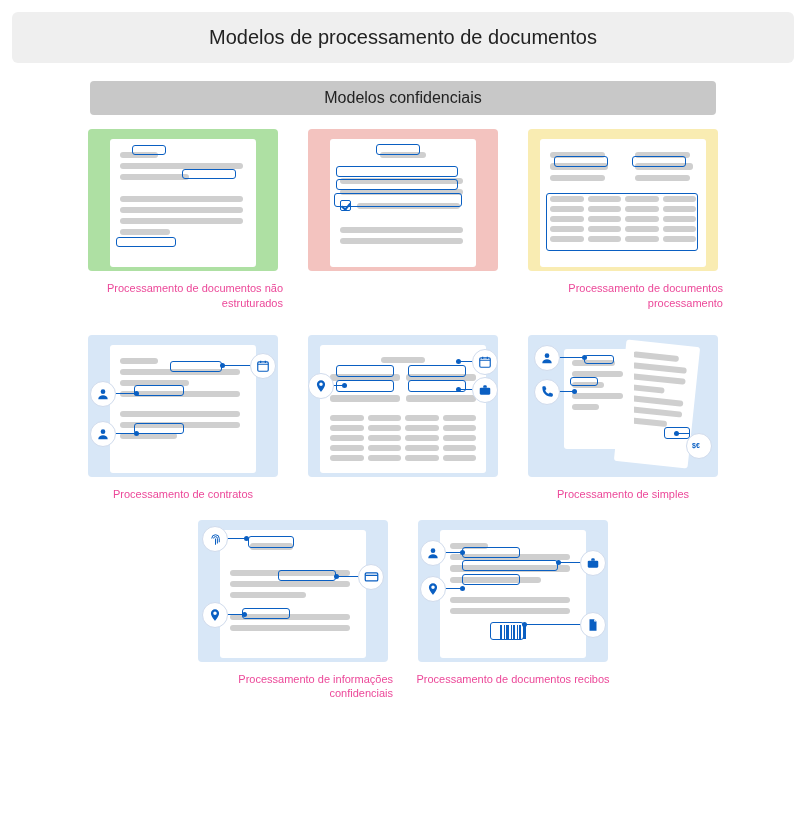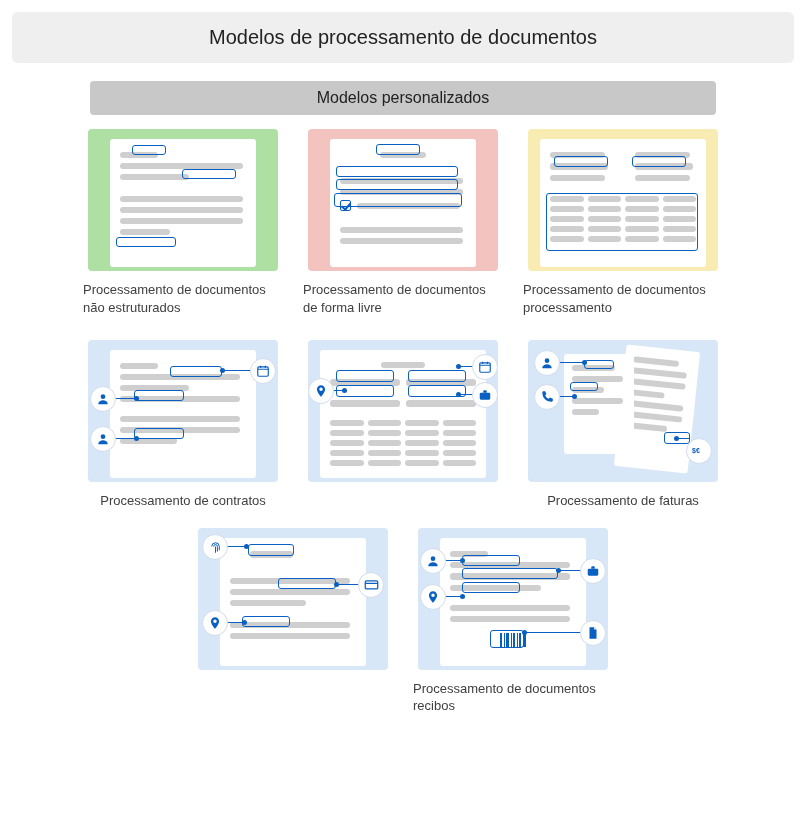--- a/index.html
+++ b/index.html
@@ -115,41 +115,41 @@
     z-index: 4;
   }
   .dot {
     position: absolute;
     width: 5px; height: 5px;
     background: #0a5fc2;
     border-radius: 50%;
     z-index: 4;
   }
   .caption {
-    text-align: left;
-    font-size: 13px;
-    color: #404040;
+    text-align: right;
+    font-size: 11px;
+    color: #ec4899;
     line-height: 1.35;
     max-width: 200px;
   }
   .receipt {
     position: absolute;
     background: #fff;
     border-radius: 3px;
     padding: 6px 8px;
   }
 </style>
 </head>
 <body>
 
 <div class="wrap">
 
   <div class="title-bar">Modelos de processamento de documentos</div>
 
-  <div class="section-bar">Modelos personalizados</div>
+  <div class="section-bar">Modelos confidenciais</div>
 
   <div class="row">
 
     <div class="card">
       <div class="thumb green">
         <div class="doc">
           <div class="gline" style="width:30%"></div>
           <div class="gline" style="width:98%"></div>
           <div class="gline" style="width:55%"></div>
           <div style="height:6px"></div>
@@ -182,21 +182,20 @@
           <div style="height:6px"></div>
           <div class="gline" style="width:98%"></div>
           <div class="gline" style="width:98%"></div>
 
           <div class="sel" style="left:46px; top:5px; width:44px; height:11px;"></div>
           <div class="sel" style="left:6px; top:27px; width:122px; height:11px;"></div>
           <div class="sel" style="left:6px; top:40px; width:122px; height:11px;"></div>
           <div class="sel" style="left:4px; top:54px; width:128px; height:14px;"></div>
         </div>
       </div>
-      <div class="caption">Processamento de documentos de forma livre</div>
     </div>
 
     <div class="card">
       <div class="thumb yellow">
         <div class="doc wider">
           <div style="display:flex; gap:24px;">
             <div style="flex:1">
               <div class="gline" style="width:90%"></div>
               <div class="gline h8" style="width:95%"></div>
               <div class="gline" style="width:90%"></div>
@@ -402,21 +401,21 @@
               <text x="0" y="16" font-size="14" fill="#0a5fc2" font-weight="bold">$€</text>
             </svg>
         </div>
         <div class="connect-h" style="left:30px; top:22px; width:26px;"></div>
         <div class="dot" style="left:54px; top:20px;"></div>
         <div class="connect-h" style="left:30px; top:56px; width:16px;"></div>
         <div class="dot" style="left:44px; top:54px;"></div>
         <div class="connect-h" style="left:150px; top:98px; width:12px;"></div>
         <div class="dot" style="left:146px; top:96px;"></div>
       </div>
-      <div class="caption">Processamento de faturas</div>
+      <div class="caption">Processamento de simples</div>
     </div>
 
   </div>
 
   <div class="row" style="margin-top:-6px;">
 
     <div class="card">
       <div class="thumb blue">
         <div class="doc">
           <div class="gline h8" style="width:34%; margin-left:20px;"></div>
@@ -447,20 +446,21 @@
               <path d="M12 2C8 2 5 5 5 9c0 5 7 13 7 13s7-8 7-13c0-4-3-7-7-7zm0 10a3 3 0 110-6 3 3 0 010 6z"></path>
             </svg>
         </div>
         <div class="connect-h" style="left:28px; top:18px; width:20px;"></div>
         <div class="dot" style="left:46px; top:16px;"></div>
         <div class="connect-h" style="left:140px; top:56px; width:22px;"></div>
         <div class="dot" style="left:136px; top:54px;"></div>
         <div class="connect-h" style="left:28px; top:94px; width:18px;"></div>
         <div class="dot" style="left:44px; top:92px;"></div>
       </div>
+      <div class="caption">Processamento de informações confidenciais</div>
     </div>
 
     <div class="card">
       <div class="thumb blue">
         <div class="doc">
           <div class="gline" style="width:30%"></div>
           <div class="gline" style="width:95%"></div>
           <div class="gline h8" style="width:95%"></div>
           <div class="gline" style="width:72%"></div>
           <div style="height:4px"></div>

